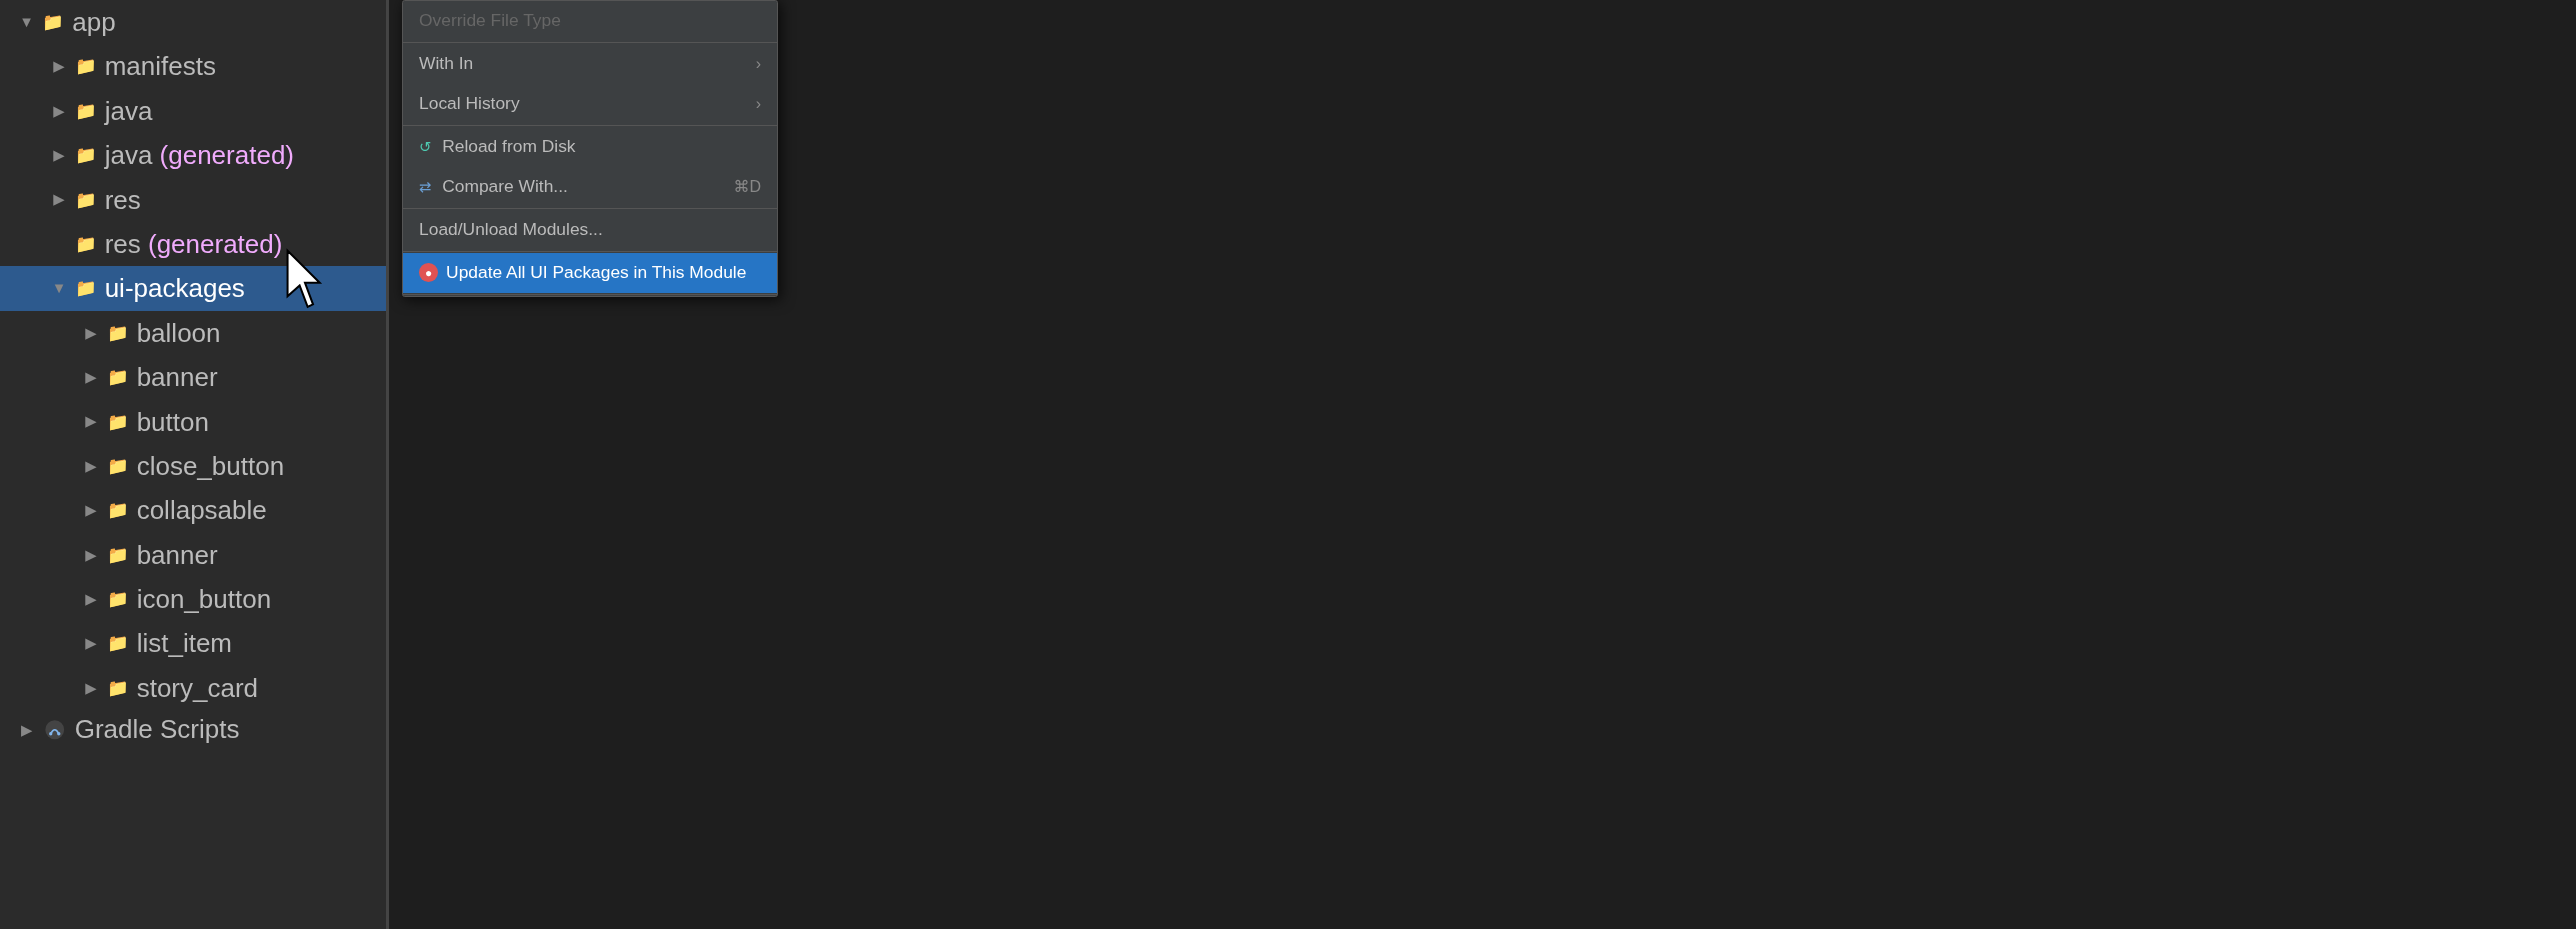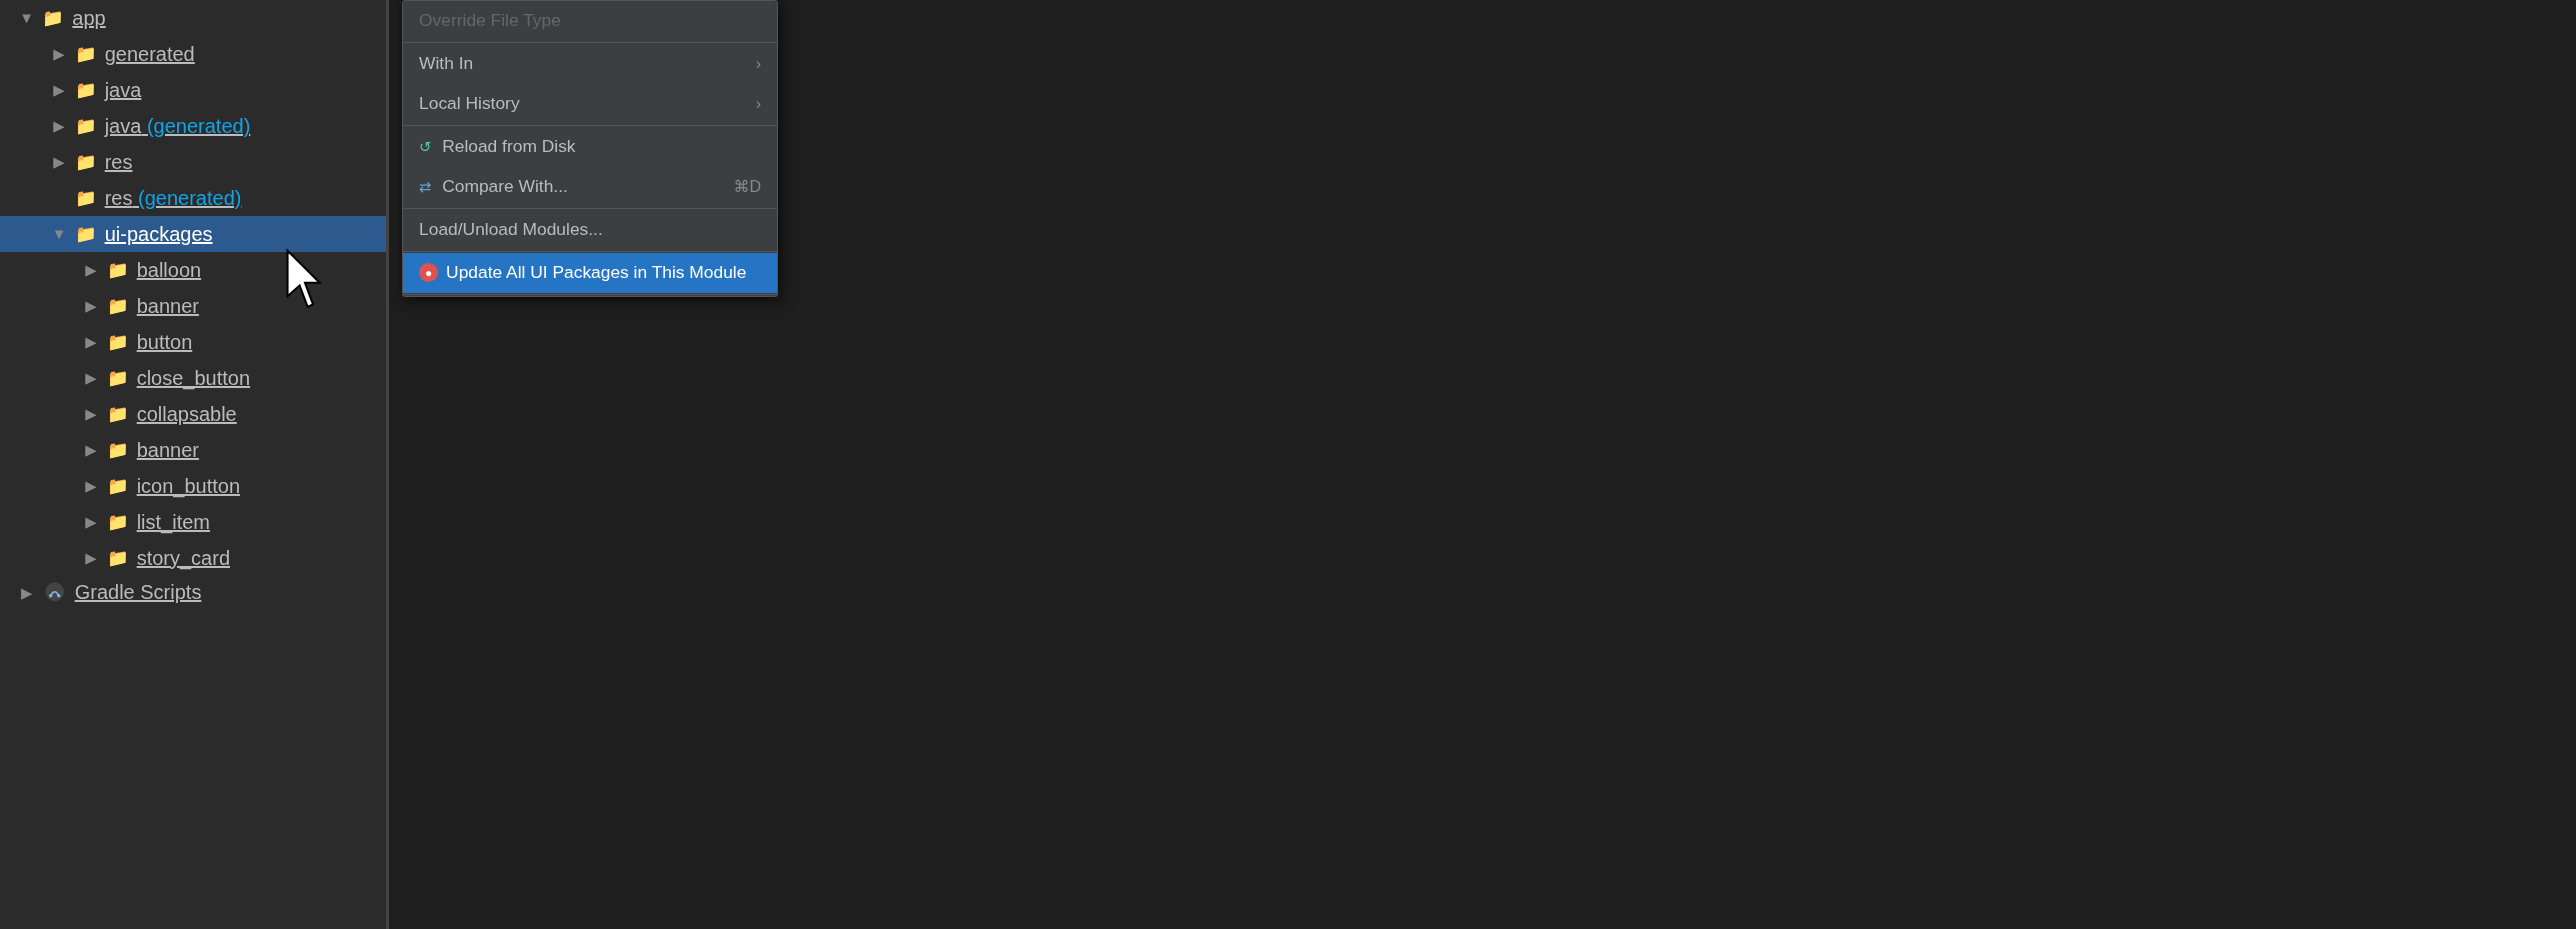--- a/index.html
+++ b/index.html
@@ -60,26 +60,25 @@
       margin-right: 8px;
       font-size: 17.4px;
       flex-shrink: 0;
     }
 
     .folder-icon.blue { color: #6b9fd4; }
     .folder-icon.teal { color: #4ec9b0; }
     .folder-icon.orange { color: #e8a045; }
 
     .item-label {
-      font-size: 20px;
-      text-decoration: underline;
+      font-size: 26px;
     }
 
     .item-label .generated {
-      color: #0ea5e9;
+      color: #f0abfc;
       font-style: normal;
       text-align: center;
     }
 
     
     .indent-0 { padding-left: 10.7px; }
     .indent-1 { padding-left: 43px; }
     .indent-2 { padding-left: 75px; }
 
     
@@ -222,21 +221,21 @@
 
   <div class="tree-item indent-0">
     <span class="chevron">▼</span>
     <span class="folder-icon blue">📁</span>
     <span class="item-label">app</span>
   </div>
 
   <div class="tree-item indent-1">
     <span class="chevron">▶</span>
     <span class="folder-icon blue">📁</span>
-    <span class="item-label">generated</span>
+    <span class="item-label">manifests</span>
   </div>
 
   <div class="tree-item indent-1">
     <span class="chevron">▶</span>
     <span class="folder-icon blue">📁</span>
     <span class="item-label">java</span>
   </div>
 
   <div class="tree-item indent-1">
     <span class="chevron">▶</span>

